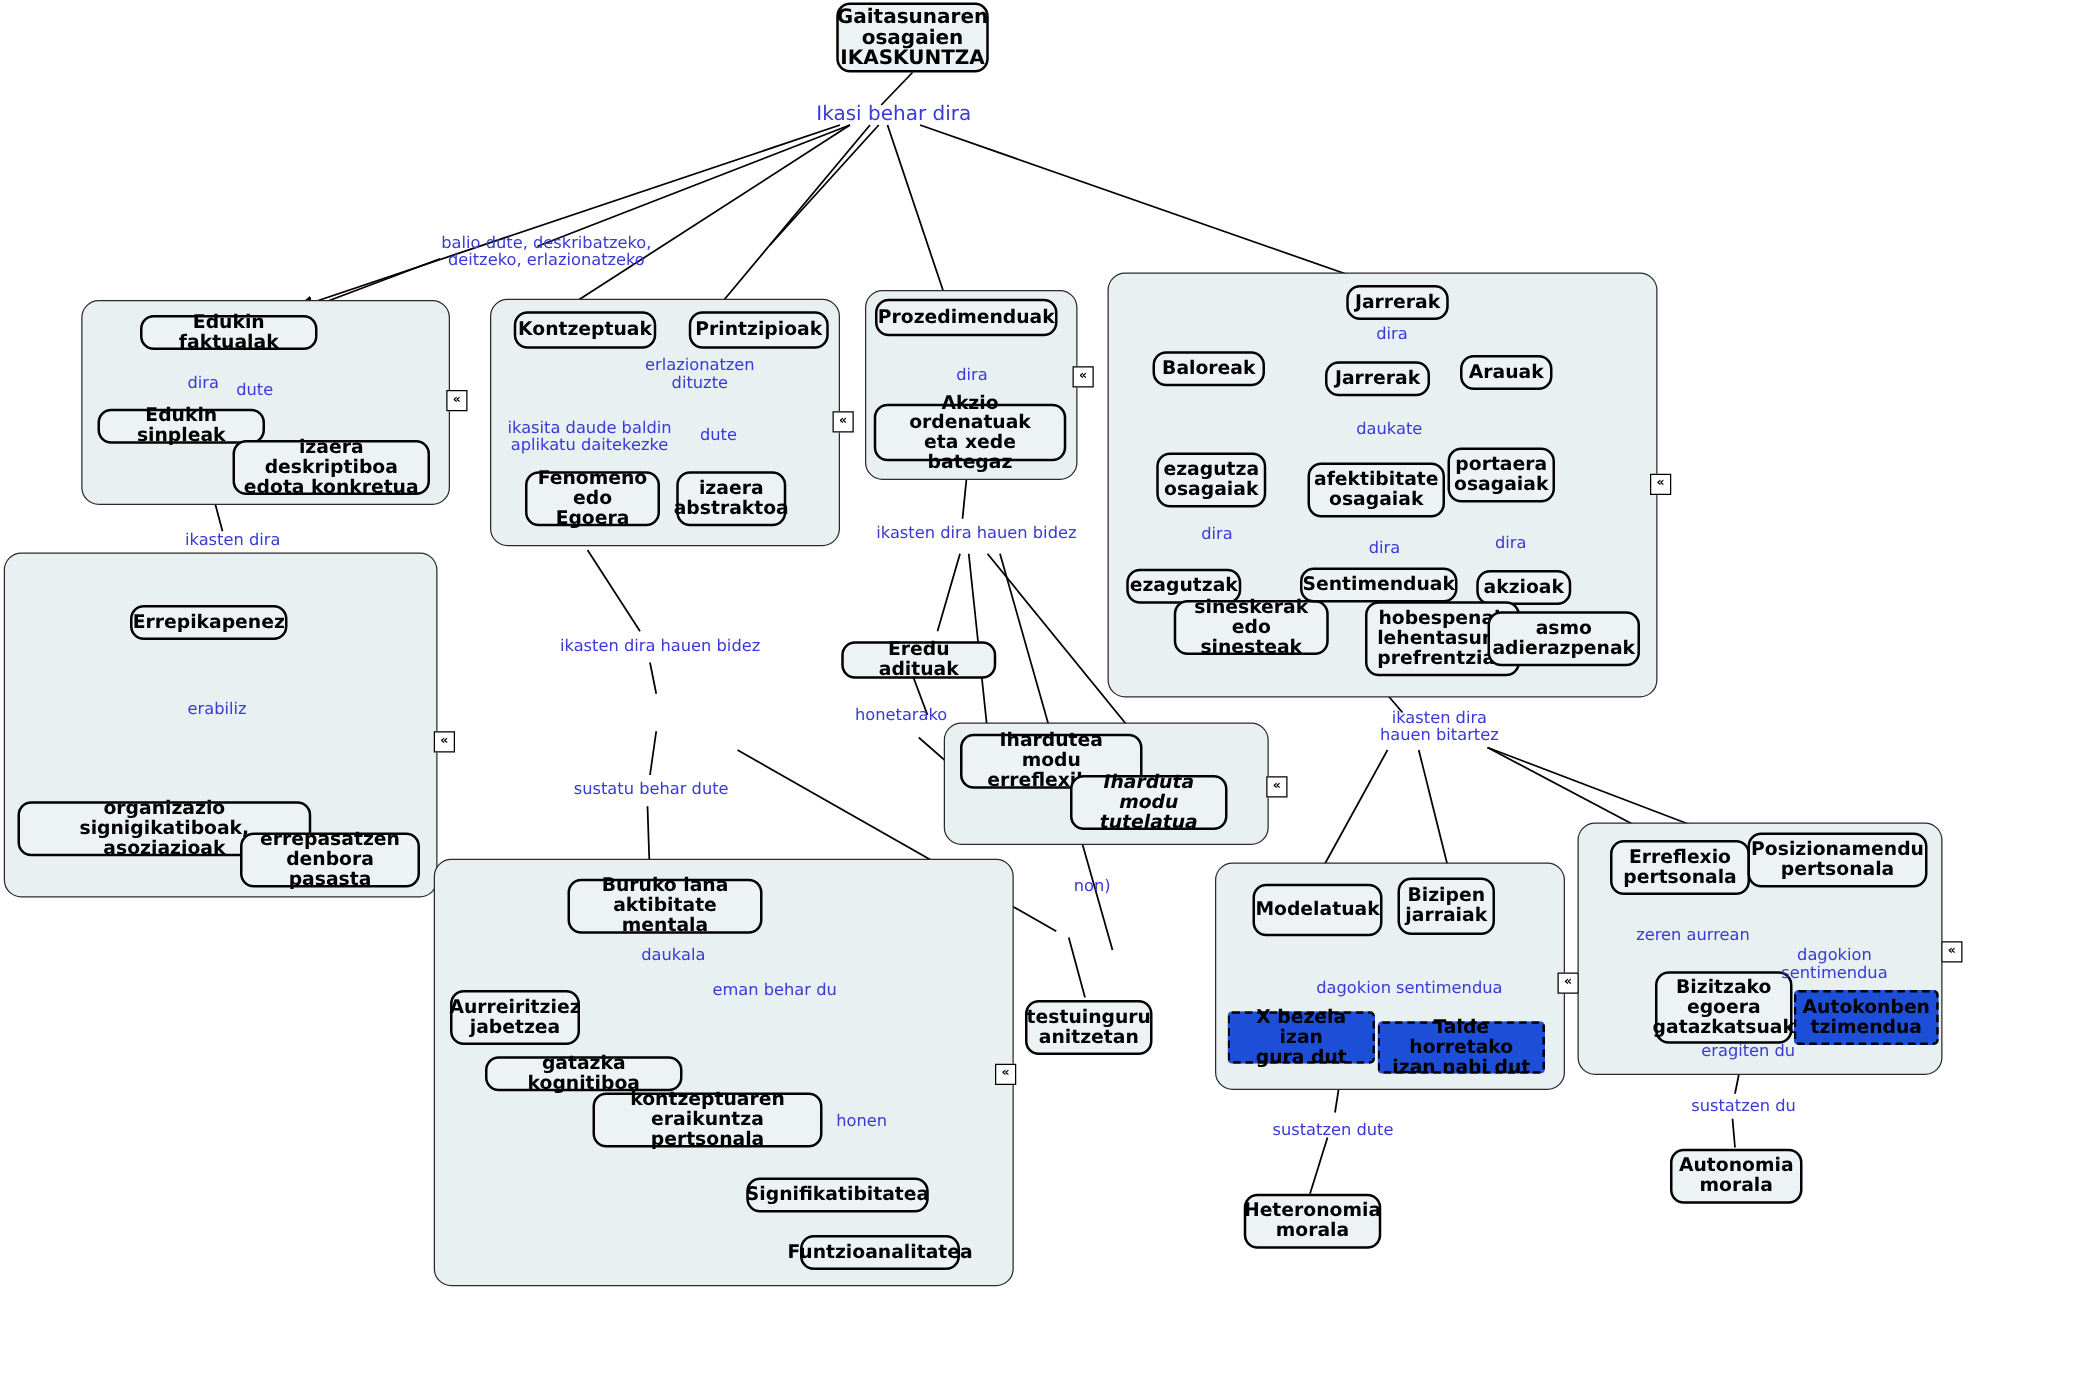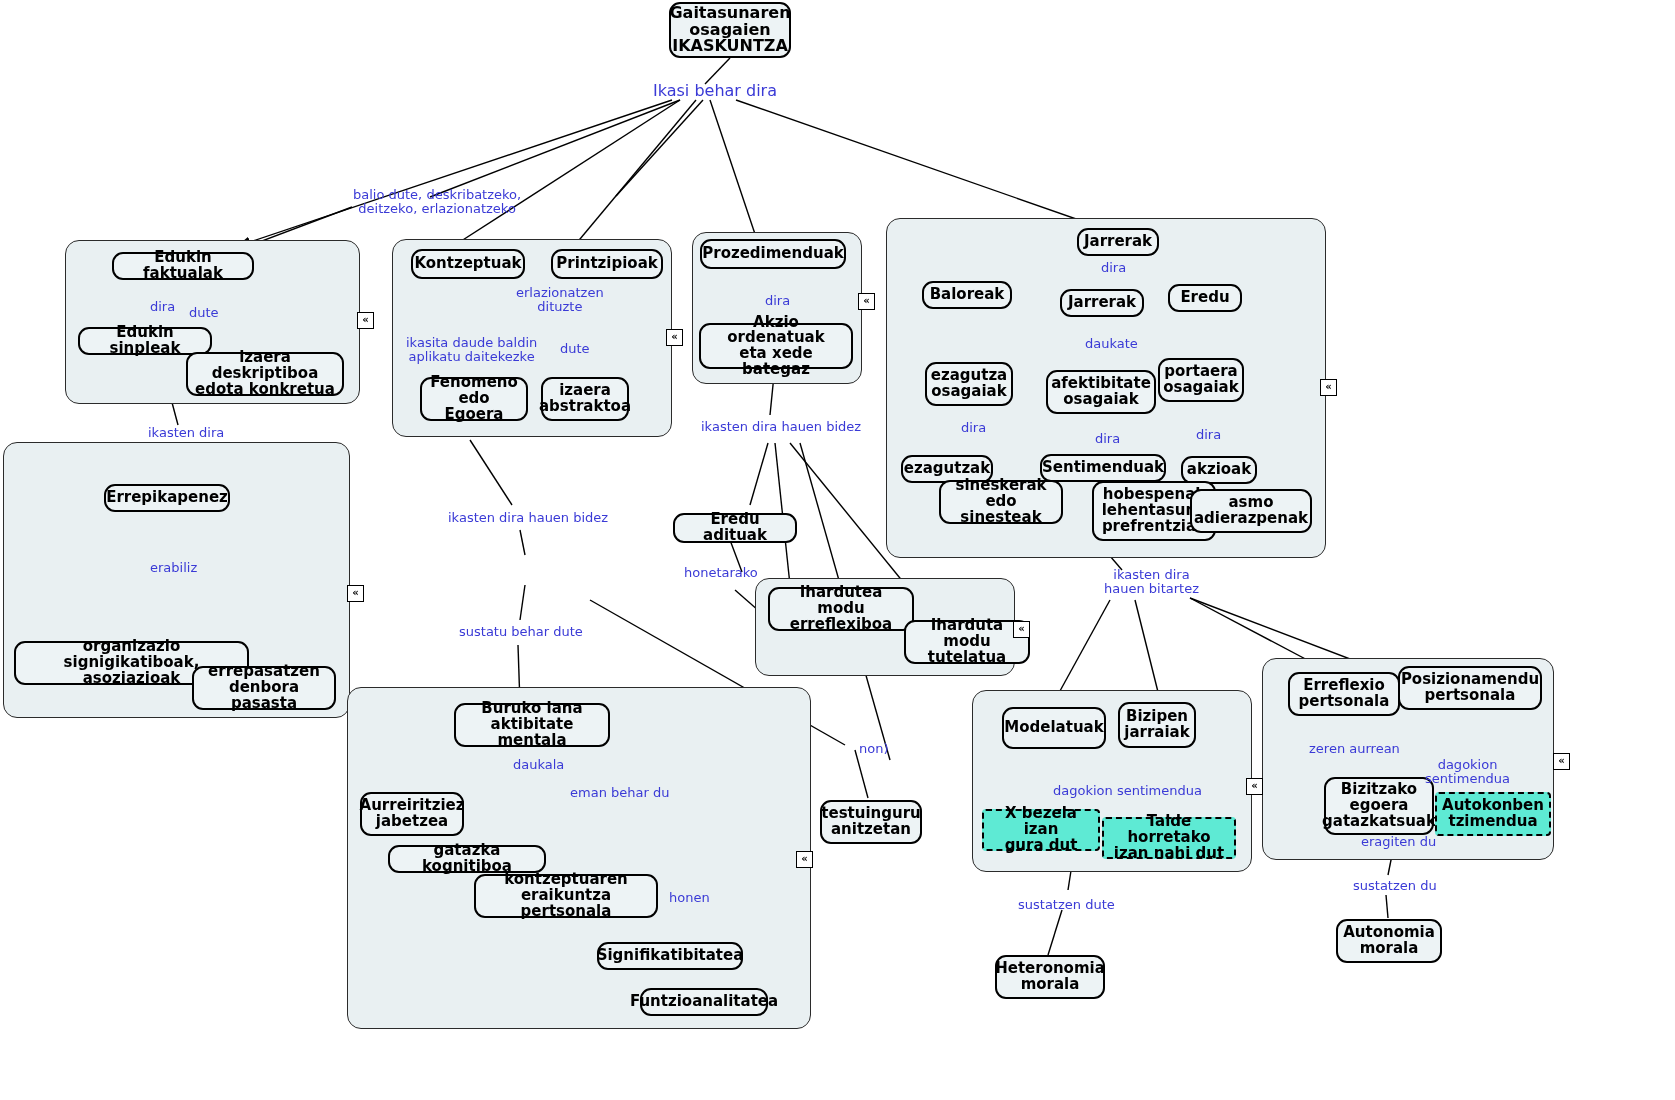--- a/index.html
+++ b/index.html
@@ -3,21 +3,21 @@
 <meta charset="utf-8">
 <style>
   html,body{margin:0;padding:0;background:#ffffff;}
   #stage{position:relative;width:1675px;height:1100px;background:#ffffff;
          font-family:"DejaVu Sans","Liberation Sans",sans-serif;overflow:hidden;}
   svg#links{position:absolute;left:0;top:0;width:1675px;height:1100px;pointer-events:none;}
   .group{position:absolute;background:#e9f0f2;border:1px solid #2b2b2b;border-radius:14px;}
   .node{position:absolute;background:#edf3f5;border:2px solid #000;border-radius:11px;
         display:flex;align-items:center;justify-content:center;text-align:center;
         font-weight:bold;color:#000;line-height:1.05;box-sizing:border-box;padding:3px 7px;}
-  .node.dashed{border:2px dashed #000;background:#5eead4;border-radius:4px;}
+  .node.dashed{border:2px dashed #000;background:#1d4ed8;border-radius:4px;}
   .lbl{position:absolute;color:#3a3ad6;font-weight:normal;text-align:center;
        line-height:1.05;white-space:nowrap;}
   .collapse{position:absolute;width:15px;height:15px;border:1px solid #000;background:#fff;
             font-size:10px;line-height:13px;text-align:center;color:#000;font-weight:bold;}
   .t16{font-size:16px;} .t15{font-size:15px;} .t14{font-size:16px;} .t13{font-size:13px;}
 </style>
 </head>
 <body>
 
 <div id="stage">
@@ -218,40 +218,40 @@
 eta xede bategaz</span>
     </div>
 
   <div class="node t15" style="left:673px;top:513px;width:124px;height:30px;">
     <span>Eredu adituak</span>
     </div>
   <div class="node t15" style="left:768px;top:587px;width:146px;height:44px;">
     <span style="white-space:pre-line">Ihardutea modu
 erreflexiboa</span>
     </div>
-  <div class="node t15" style="left:904px;top:620px;width:126px;height:44px;">
+  <div class="node t15" style="left:856px;top:620px;width:126px;height:44px;font-style:italic;">
     <span style="white-space:pre-line">Iharduta
 modu tutelatua</span>
     </div>
   <div class="node t15" style="left:820px;top:800px;width:102px;height:44px;">
     <span style="white-space:pre-line">testuinguru
 anitzetan</span>
     </div>
 
   <div class="node t15" style="left:1077px;top:228px;width:82px;height:28px;">
     <span>Jarrerak</span>
     </div>
   <div class="node t15" style="left:922px;top:281px;width:90px;height:28px;">
     <span>Baloreak</span>
     </div>
   <div class="node t15" style="left:1060px;top:289px;width:84px;height:28px;">
     <span>Jarrerak</span>
     </div>
   <div class="node t15" style="left:1168px;top:284px;width:74px;height:28px;">
-    <span>Eredu</span>
+    <span>Arauak</span>
     </div>
   <div class="node t15" style="left:925px;top:362px;width:88px;height:44px;">
     <span style="white-space:pre-line">ezagutza
 osagaiak</span>
     </div>
   <div class="node t15" style="left:1046px;top:370px;width:110px;height:44px;">
     <span style="white-space:pre-line">afektibitate
 osagaiak</span>
     </div>
   <div class="node t15" style="left:1158px;top:358px;width:86px;height:44px;">
@@ -336,21 +336,21 @@
 aplikatu daitekezke</div>
   <div class="lbl t13" style="left:560px;top:342px;">dute</div>
   <div class="lbl t13" style="left:448px;top:511px;">ikasten dira hauen bidez</div>
   <div class="lbl t13" style="left:459px;top:625px;">sustatu behar dute</div>
   <div class="lbl t13" style="left:513px;top:758px;">daukala</div>
   <div class="lbl t13" style="left:570px;top:786px;">eman behar du</div>
   <div class="lbl t13" style="left:669px;top:891px;">honen</div>
   <div class="lbl t13" style="left:765px;top:294px;">dira</div>
   <div class="lbl t13" style="left:701px;top:420px;">ikasten dira hauen bidez</div>
   <div class="lbl t13" style="left:684px;top:566px;">honetarako</div>
-  <div class="lbl t13" style="left:859px;top:742px;">non)</div>
+  <div class="lbl t13" style="left:859px;top:703px;">non)</div>
   <div class="lbl t13" style="left:1101px;top:261px;">dira</div>
   <div class="lbl t13" style="left:1085px;top:337px;">daukate</div>
   <div class="lbl t13" style="left:961px;top:421px;">dira</div>
   <div class="lbl t13" style="left:1095px;top:432px;">dira</div>
   <div class="lbl t13" style="left:1196px;top:428px;">dira</div>
   <div class="lbl t13" style="left:1104px;top:568px;white-space:pre-line;">ikasten dira
 hauen bitartez</div>
   <div class="lbl t13" style="left:1053px;top:784px;">dagokion sentimendua</div>
   <div class="lbl t13" style="left:1018px;top:898px;">sustatzen dute</div>
   <div class="lbl t13" style="left:1309px;top:742px;">zeren aurrean</div>

